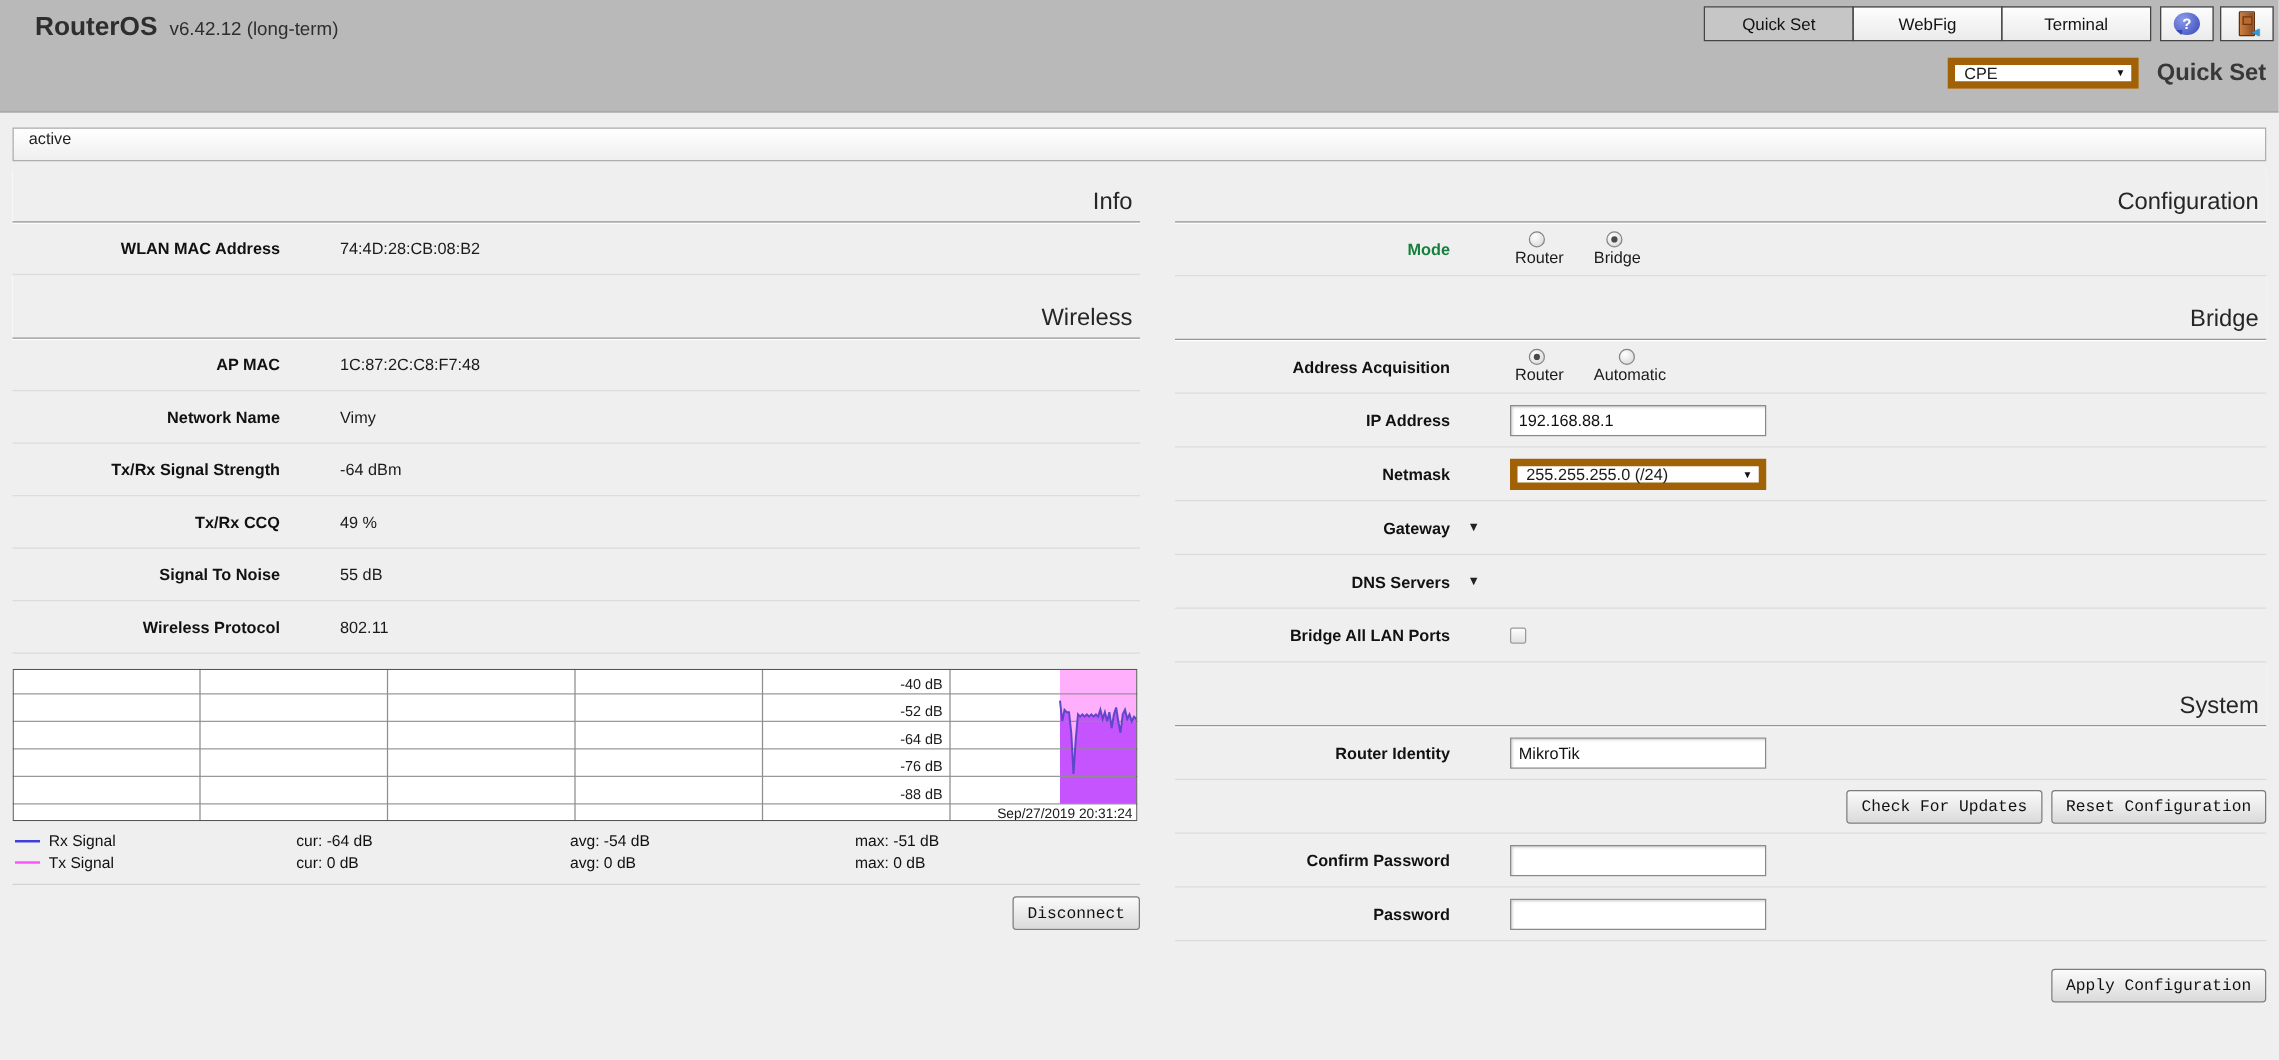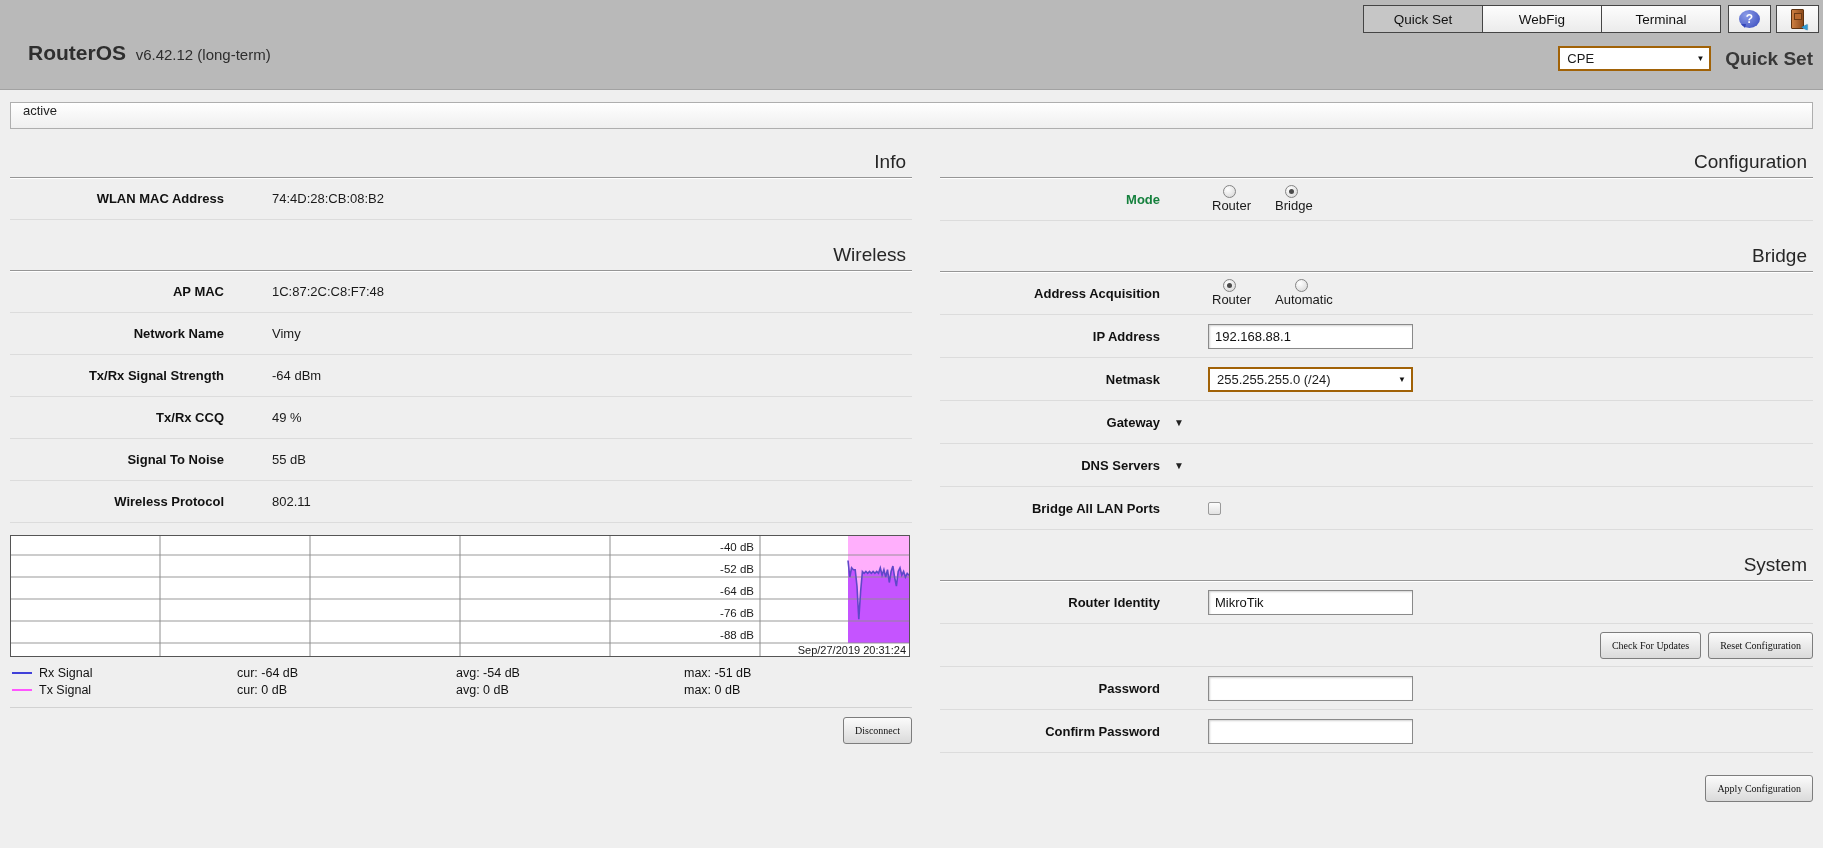--- a/index.html
+++ b/index.html
@@ -4,21 +4,21 @@
 <style>
   * { box-sizing: border-box; margin: 0; padding: 0; }
   body {
     width: 1823px; height: 848px; overflow: hidden;
     background: #efefef;
     font-family: "Liberation Sans", sans-serif;
     font-size: 13px; color: #1a1a1a;
   }
   
   .topbar { position: relative; height: 90px; background: #b9b9b9; border-bottom: 1px solid #a2a2a2; }
-  .brand { position: absolute; left: 28px; top: 10px; white-space: nowrap; margin-top: 31px; }
+  .brand { position: absolute; left: 28px; top: 10px; white-space: nowrap; }
   .brand .name { font-size: 21px; font-weight: bold; color: #2e2e2e; }
   .brand .ver  { font-size: 15px; color: #2e2e2e; margin-left: 6px; }
   .nav-area { position: absolute; top: 5px; right: 4px; display: flex; align-items: center; }
   .nav-group { display: flex; }
   .nav-btn {
     width: 120px; height: 28px; border: 1px solid #454545; margin-left: -1px;
     background: linear-gradient(#fdfdfd, #ebebeb);
     display: flex; align-items: center; justify-content: center;
     font-size: 13.5px; color: #111; cursor: pointer;
   }
@@ -42,34 +42,34 @@
   .door {
     width: 13px; height: 20px; border: 1px solid #5e3210; border-radius: 1px;
     background: linear-gradient(90deg, #cd7f42, #8e4a1b); position: relative;
   }
   .door::before { content:''; position:absolute; left:2px; top:3px; width:6px; height:5px; border:1px solid #6b3a14; background:#b96a30; }
   .door-arrow { position: absolute; margin-left: 14px; margin-top: 14px; color: #2e9bd6; font-size: 10px; text-shadow: 0 0 1px #13597e; }
   .subbar { position: absolute; top: 46px; right: 10px; display: flex; align-items: center; gap: 14px; }
   .page-title { font-size: 19px; font-weight: bold; color: #383838; }
   
   .select {
-    height: 25px; background: #fff; border: 2px solid #a16207;
+    height: 25px; background: #fff; border: 6px solid #a16207;
     display: flex; align-items: center; justify-content: space-between;
     padding: 0 5px 0 7px; cursor: pointer;
   }
   .select .arrow { font-size: 8px; color: #111; }
   .txt-input {
     width: 205px; height: 25px; border: 1px solid #8a8a8a; background: #fff;
     box-shadow: inset 1px 1px 2px rgba(0,0,0,.18); padding: 0 6px;
     font-family: "Liberation Sans", sans-serif; font-size: 13px; color: #111;
   }
   .btn {
     height: 27px; padding: 4px 11px; border: 1px solid #7d7d7d; border-radius: 3px;
-    background: linear-gradient(#fbfbfb, #dadada); font-size: 10px; color: #111;
-    font-family: Liberation Serif, serif; cursor: pointer; white-space: nowrap;
+    background: linear-gradient(#fbfbfb, #dadada); font-size: 13px; color: #111;
+    font-family: Liberation Mono, monospace; cursor: pointer; white-space: nowrap;
   }
   
   .statusbar {
     margin: 12px 10px 0 10px; height: 27px;
     background: linear-gradient(#ffffff, #efefef);
     border: 1px solid #aeaeae; display: flex; align-items: flex-start; padding-left: 12px;
     color: #222;
   }
   
   .content { display: flex; padding: 0 10px; margin-top: 6px; }
@@ -307,27 +307,27 @@
       <div class="flabel">Router Identity</div>
       <div class="fvalue">
         <input class="txt-input" type="text" value="MikroTik" style="">
       </div>
     </div>
     <div class="btnrow updates-row">
       <button class="btn">Check For Updates</button>
       <button class="btn">Reset Configuration</button>
     </div>
     <div class="frow h43">
+      <div class="flabel">Confirm Password</div>
+      <div class="fvalue">
+        <input class="txt-input" type="password" style="">
+      </div>
+    </div>
+    <div class="frow h43">
       <div class="flabel">Password</div>
-      <div class="fvalue">
-        <input class="txt-input" type="password" style="">
-      </div>
-    </div>
-    <div class="frow h43">
-      <div class="flabel">Confirm Password</div>
       <div class="fvalue">
         <input class="txt-input" type="password" style="">
       </div>
     </div>
     <div class="btnrow apply-row">
       <button class="btn">Apply Configuration</button>
     </div>
   </div>
 </div>
 

